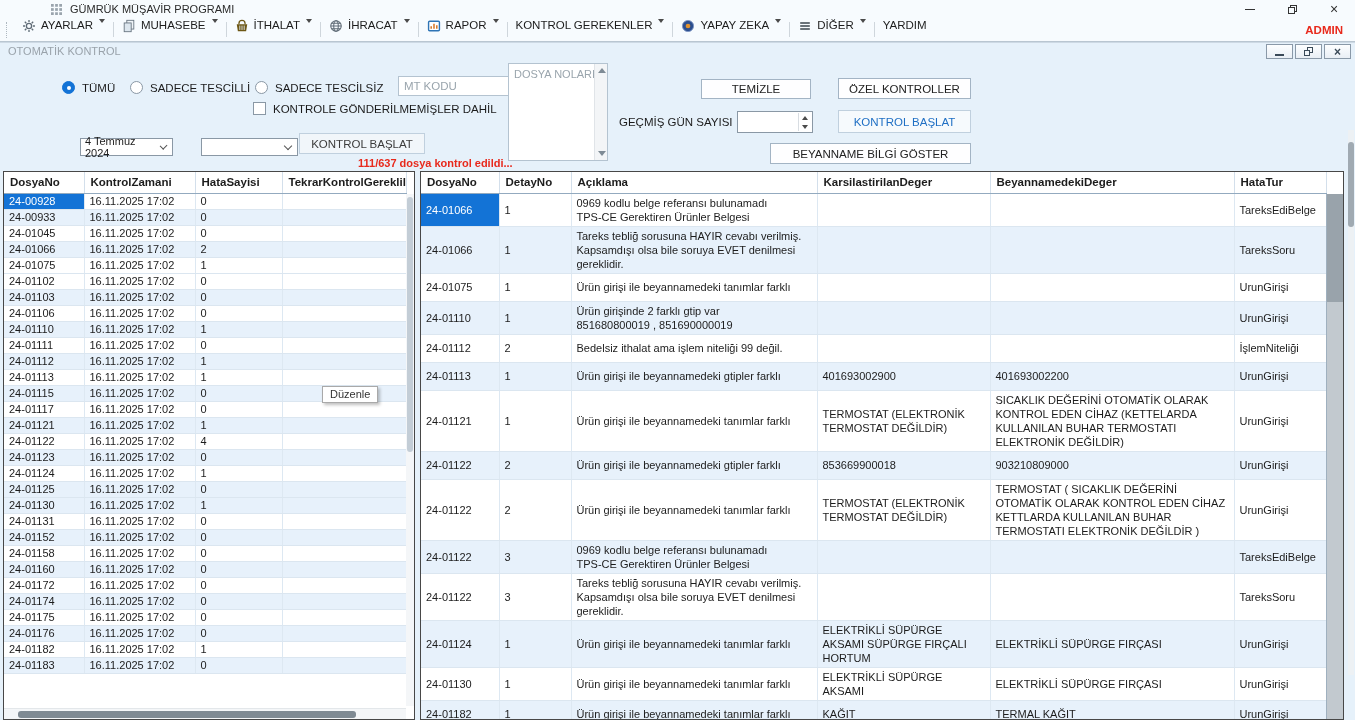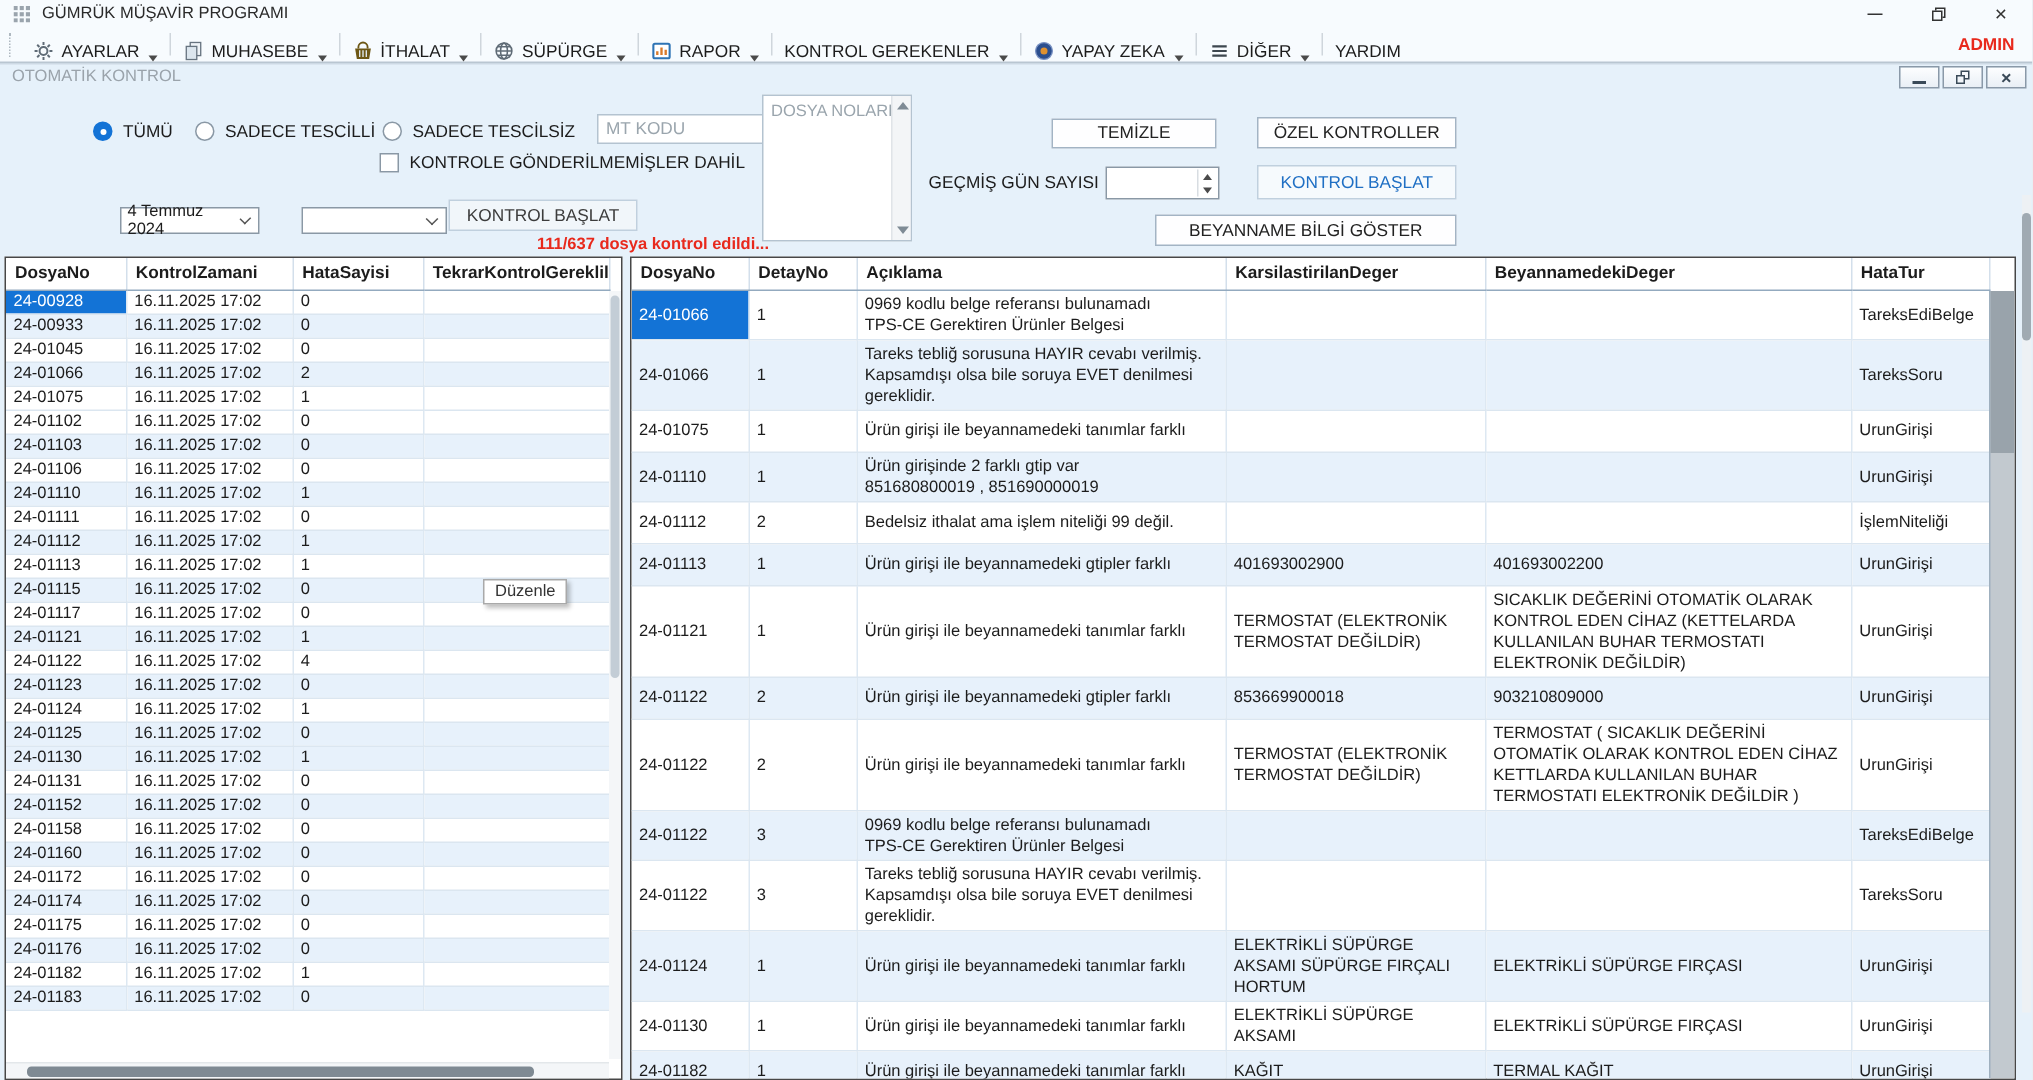--- a/index.html
+++ b/index.html
@@ -1,36 +1,36 @@
 <!DOCTYPE html>
 <html><head>
 <meta charset="utf-8">
 <style>
   html,body{margin:0;padding:0;background:#dfe6ec;}
   *{box-sizing:border-box;}
   #app{position:relative;width:1355px;height:720px;background:#e6f1fa;overflow:hidden;
        font-family:"Liberation Sans","DejaVu Sans",sans-serif;color:#1c1c1c;}
   
   .titlebar{position:absolute;top:0;left:0;width:1355px;height:18px;background:#f7fbfe;
-            display:flex;align-items:center;}
+            display:flex;align-items:center;padding-left:42px;}
   .app-icon{display:inline-flex;margin:0 8px 0 9px;}
   .title{font-size:11px;color:#2a2a2a;}
   .win-btns{position:absolute;right:0;top:0;height:18px;display:flex;}
   .wbtn{width:42px;height:18px;display:flex;align-items:center;justify-content:center;cursor:default;}
   .glyph-min{width:10px;height:1px;background:#333;display:block;}
   .glyph-restore{position:relative;width:9px;height:9px;display:block;}
   .glyph-restore .b1{position:absolute;right:0;top:0;width:7px;height:7px;border:1px solid #333;}
   .glyph-restore .b2{position:absolute;left:0;bottom:0;width:7px;height:7px;border:1px solid #333;background:#f7fbfe;}
   .glyph-close{font-size:14px;line-height:14px;color:#333;}
   
   .menubar{position:absolute;top:18px;left:0;width:1355px;height:24px;background:#f7fbfe;
            border-bottom:1px solid #b9c6d1;display:flex;align-items:center;padding:0 6px;}
   .grip{width:3px;height:16px;border-left:1px dotted #aeb8c0;margin-right:6px;}
   #menu-items{display:flex;align-items:center;height:100%;}
-  .mitem{display:flex;align-items:flex-end;padding:0 7px;height:22px;cursor:default;}
+  .mitem{display:flex;align-items:flex-start;padding:0 7px;height:22px;cursor:default;}
   .micon{display:inline-flex;margin-right:5px;}
   .mlabel{font-size:11.5px;color:#1c1c1c;white-space:nowrap;}
   .dd-arrow{width:0;height:0;border-left:3px solid transparent;border-right:3px solid transparent;
             border-top:4px solid #4a4a4a;margin-left:6px;}
   .msep{width:1px;height:15px;background:#cfd6dc;margin:0 1px;}
   .admin{position:absolute;right:12px;font-size:11.5px;font-weight:bold;color:#e8291c;}
   
   .workspace{position:absolute;top:42px;left:0;width:1355px;height:678px;background:#e6f1fa;
              border-top:1px solid #cdd9e4;}
   .group-title{position:absolute;left:8px;top:2px;font-size:11px;color:#9aa3ab;}
@@ -187,21 +187,21 @@
         <div class="mitem">
           <span class="micon">
             <svg width="14" height="14" viewBox="0 0 16 16">
               <g fill="none" stroke="#5f6b76" stroke-width="1.2">
                 <circle cx="8" cy="8" r="6"></circle>
                 <ellipse cx="8" cy="8" rx="2.6" ry="6"></ellipse>
                 <path d="M2 8h12M3 4.8h10M3 11.2h10"></path>
               </g>
             </svg>
           </span>
-          <span class="mlabel">SÜPÜRGE</span>
+          <span class="mlabel">İHRACAT</span>
           <span class="dd-arrow"></span>
         </div>
         <span class="msep"></span>
         <div class="mitem">
           <span class="micon">
             <svg width="14" height="14" viewBox="0 0 16 16">
               <rect x="1.8" y="2.5" width="12.4" height="11" rx="1.2" fill="#fff" stroke="#2e74b5" stroke-width="1.6"></rect>
               <path d="M4.8 11V8.2M8 11V5.4M11.2 11V7" stroke="#d97b2c" stroke-width="1.8" fill="none"></path>
             </svg>
           </span>

